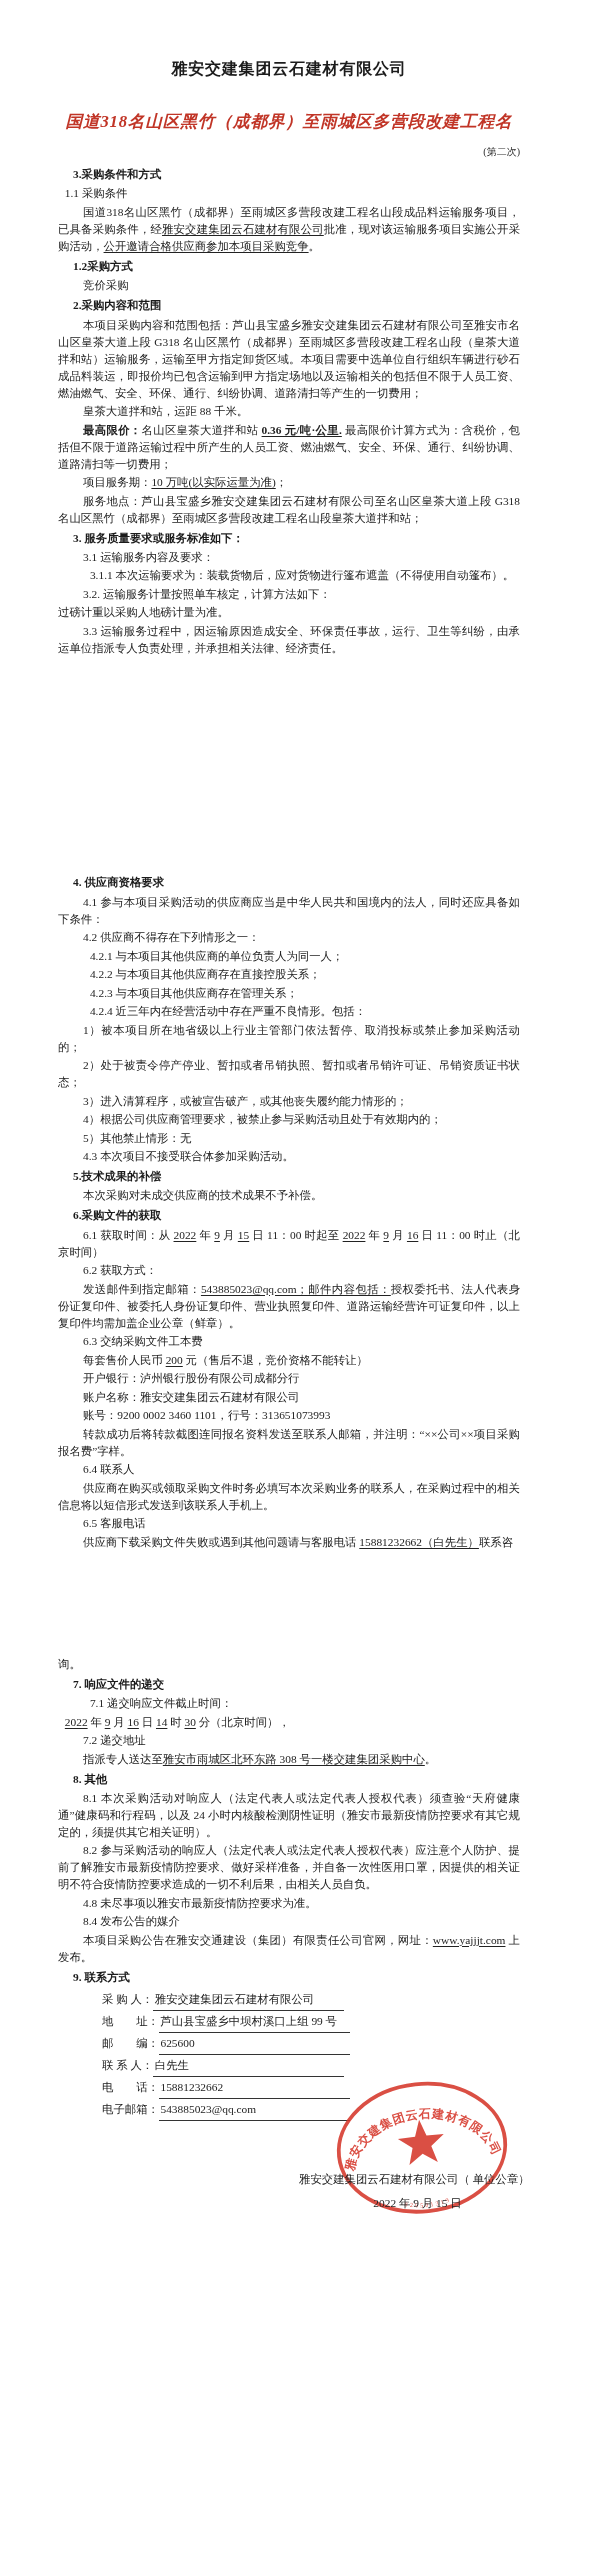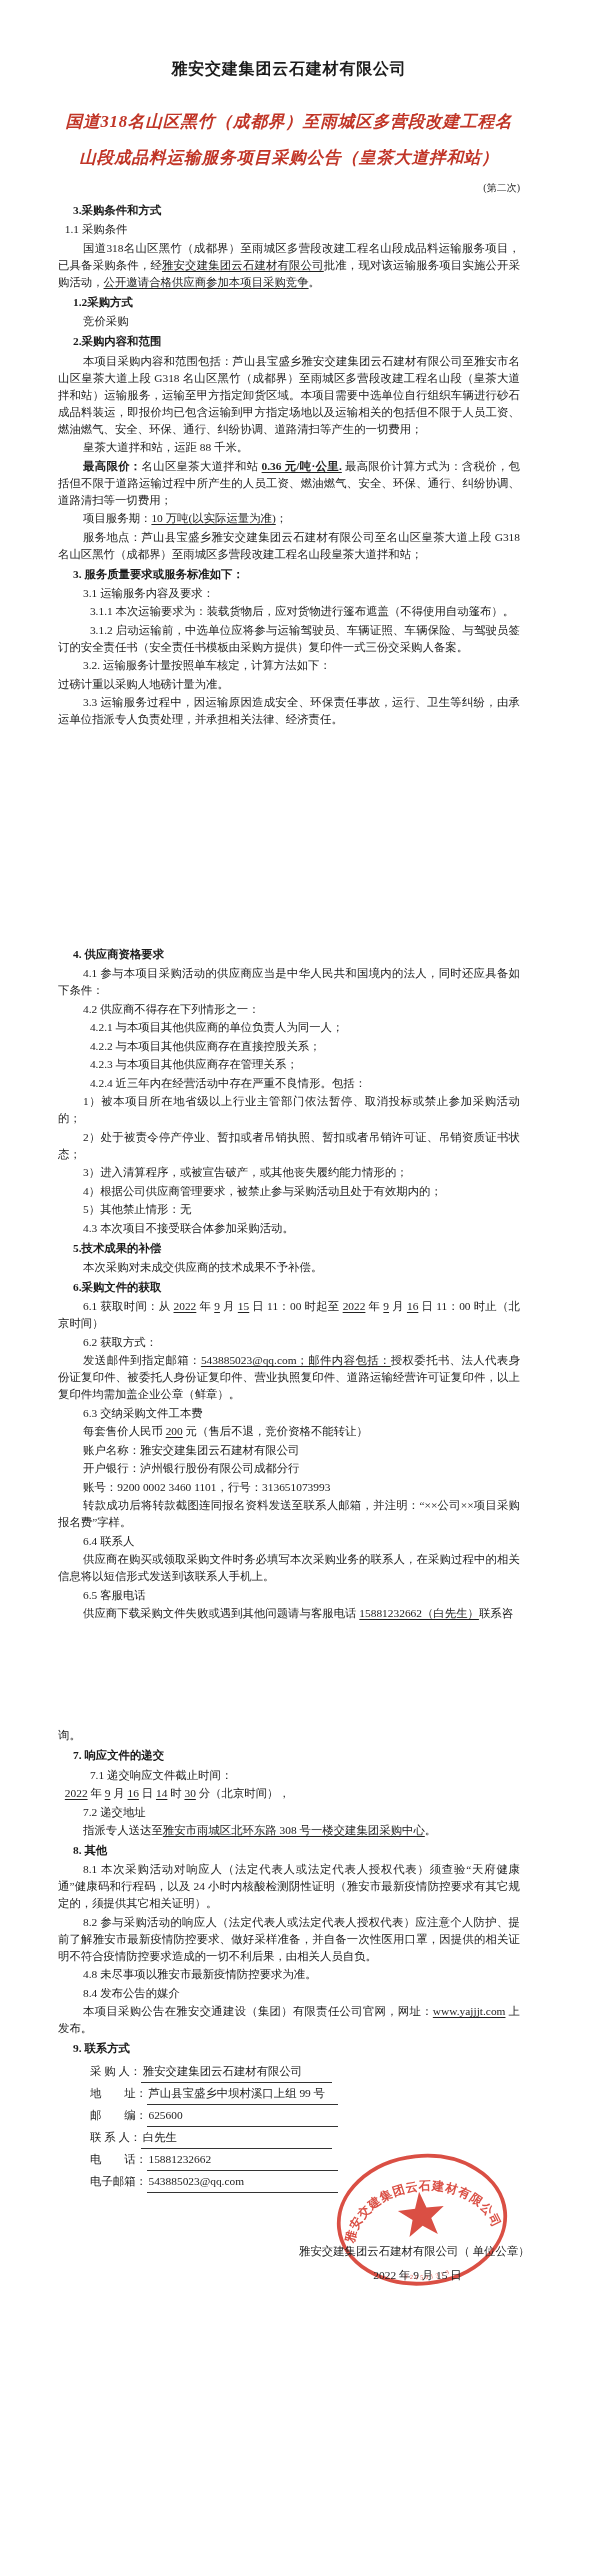--- a/index.html
+++ b/index.html
@@ -50,21 +50,21 @@
     font-weight:bold;
     color:#1b1b1b;
     margin:3px 0 2.3px 0;
     margin-left:15px;
     line-height:17px;
   }
   .b{font-weight:bold;}
   .u{text-decoration:underline;text-underline-offset:2.3px;}
   .gap{width:100%;}
   .crow{
-    margin-left:32px;
+    margin-left:44px;
     height:22px;
     line-height:22px;
     white-space:nowrap;
   }
   .clabel{display:inline-block;color:#222;}
   .cvalue{
     display:inline-block;
     min-width:188px;
     border-bottom:0.8px solid #333;
     padding:0 1.5px 0 1.5px;
@@ -96,41 +96,39 @@
 </style>
 </head>
 <body>
 
 <div class="page">
 
   <div class="org-title">雅安交建集团云石建材有限公司</div>
 
   <div class="red-title">
     <div>国道318名山区黑竹（成都界）至雨城区多营段改建工程名</div>
-    <div>山段成品料运输服务项目采购公告（皇茶大道拌和站）</div>
   </div>
 
   <div class="attempt">(第二次)</div>
 
   <div id="doc-blocks">
       <div class="h"><span>3.采购条件和方式</span></div>
       <div class="p ind05"><span>1.1 采购条件</span></div>
       <div class="p ind"><span>国道318名山区黑竹（成都界）至雨城区多营段改建工程名山段成品料运输服务项目，已具备采购条件，经</span><span class="u">雅安交建集团云石建材有限公司</span><span>批准，现对该运输服务项目实施公开采购活动，</span><span class="u">公开邀请合格供应商参加本项目采购竞争</span><span>。</span></div>
       <div class="h"><span>1.2采购方式</span></div>
       <div class="p ind"><span>竞价采购</span></div>
       <div class="h"><span>2.采购内容和范围</span></div>
       <div class="p ind"><span>本项目采购内容和范围包括：芦山县宝盛乡雅安交建集团云石建材有限公司至雅安市名山区皇茶大道上段 G318 名山区黑竹（成都界）至雨城区多营段改建工程名山段（皇茶大道拌和站）运输服务，运输至甲方指定卸货区域。本项目需要中选单位自行组织车辆进行砂石成品料装运，即报价均已包含运输到甲方指定场地以及运输相关的包括但不限于人员工资、燃油燃气、安全、环保、通行、纠纷协调、道路清扫等产生的一切费用；</span></div>
       <div class="p ind"><span>皇茶大道拌和站，运距 88 千米。</span></div>
       <div class="p ind"><span class="b">最高限价：</span><span>名山区皇茶大道拌和站 </span><span class="b u">0.36 元/吨·公里.</span><span> 最高限价计算方式为：含税价，包括但不限于道路运输过程中所产生的人员工资、燃油燃气、安全、环保、通行、纠纷协调、道路清扫等一切费用；</span></div>
       <div class="p ind"><span>项目服务期：</span><span class="u">10 万吨(以实际运量为准)</span><span>；</span></div>
       <div class="p ind"><span>服务地点：芦山县宝盛乡雅安交建集团云石建材有限公司至名山区皇茶大道上段 G318 名山区黑竹（成都界）至雨城区多营段改建工程名山段皇茶大道拌和站；</span></div>
       <div class="h"><span>3. 服务质量要求或服务标准如下：</span></div>
       <div class="p ind"><span>3.1 运输服务内容及要求：</span></div>
       <div class="p ind2"><span>3.1.1 本次运输要求为：装载货物后，应对货物进行篷布遮盖（不得使用自动篷布）。</span></div>
-      <div class="p ind2"><span>3.1.2 启动运输前，中选单位应将参与运输驾驶员、车辆证照、车辆保险、与驾驶员签订的安全责任书（安全责任书模板由采购方提供）复印件一式三份交采购人备案。</span></div>
       <div class="p ind"><span>3.2. 运输服务计量按照单车核定，计算方法如下：</span></div>
       <div class="p"><span>过磅计重以采购人地磅计量为准。</span></div>
       <div class="p ind"><span>3.3 运输服务过程中，因运输原因造成安全、环保责任事故，运行、卫生等纠纷，由承运单位指派专人负责处理，并承担相关法律、经济责任。</span></div>
       <div class="gap" style="height: 213px;"></div>
       <div class="h"><span>4. 供应商资格要求</span></div>
       <div class="p ind"><span>4.1 参与本项目采购活动的供应商应当是中华人民共和国境内的法人，同时还应具备如下条件：</span></div>
       <div class="p ind"><span>4.2 供应商不得存在下列情形之一：</span></div>
       <div class="p ind2"><span>4.2.1 与本项目其他供应商的单位负责人为同一人；</span></div>
       <div class="p ind2"><span>4.2.2 与本项目其他供应商存在直接控股关系；</span></div>
       <div class="p ind2"><span>4.2.3 与本项目其他供应商存在管理关系；</span></div>
@@ -142,22 +140,22 @@
       <div class="p ind"><span>5）其他禁止情形：无</span></div>
       <div class="p ind"><span>4.3 本次项目不接受联合体参加采购活动。</span></div>
       <div class="h"><span>5.技术成果的补偿</span></div>
       <div class="p ind"><span>本次采购对未成交供应商的技术成果不予补偿。</span></div>
       <div class="h"><span>6.采购文件的获取</span></div>
       <div class="p ind"><span>6.1 获取时间：从 </span><span class="u">2022</span><span> 年 </span><span class="u">9</span><span> 月 </span><span class="u">15</span><span> 日 11：00 时起至 </span><span class="u">2022</span><span> 年 </span><span class="u">9</span><span> 月 </span><span class="u">16</span><span> 日 11：00 时止（北京时间）</span></div>
       <div class="p ind"><span>6.2 获取方式：</span></div>
       <div class="p ind"><span>发送邮件到指定邮箱：</span><span class="u">543885023@qq.com；邮件内容包括：</span><span>授权委托书、法人代表身份证复印件、被委托人身份证复印件、营业执照复印件、道路运输经营许可证复印件，以上复印件均需加盖企业公章（鲜章）。</span></div>
       <div class="p ind"><span>6.3 交纳采购文件工本费</span></div>
       <div class="p ind"><span>每套售价人民币 </span><span class="u">200</span><span> 元（售后不退，竞价资格不能转让）</span></div>
+      <div class="p ind"><span>开户银行：泸州银行股份有限公司成都分行</span></div>
       <div class="p ind"><span>账户名称：雅安交建集团云石建材有限公司</span></div>
-      <div class="p ind"><span>开户银行：泸州银行股份有限公司成都分行</span></div>
       <div class="p ind"><span>账号：9200 0002 3460 1101，行号：313651073993</span></div>
       <div class="p ind"><span>转款成功后将转款截图连同报名资料发送至联系人邮箱，并注明：“××公司××项目采购报名费”字样。</span></div>
       <div class="p ind"><span>6.4 联系人</span></div>
       <div class="p ind"><span>供应商在购买或领取采购文件时务必填写本次采购业务的联系人，在采购过程中的相关信息将以短信形式发送到该联系人手机上。</span></div>
       <div class="p ind"><span>6.5 客服电话</span></div>
       <div class="p ind"><span>供应商下载采购文件失败或遇到其他问题请与客服电话 </span><span class="u">15881232662（白先生）</span><span>联系咨</span></div>
       <div class="gap" style="height: 102px;"></div>
       <div class="p"><span>询。</span></div>
       <div class="h"><span>7. 响应文件的递交</span></div>
       <div class="p ind2"><span>7.1 递交响应文件截止时间：</span></div>

